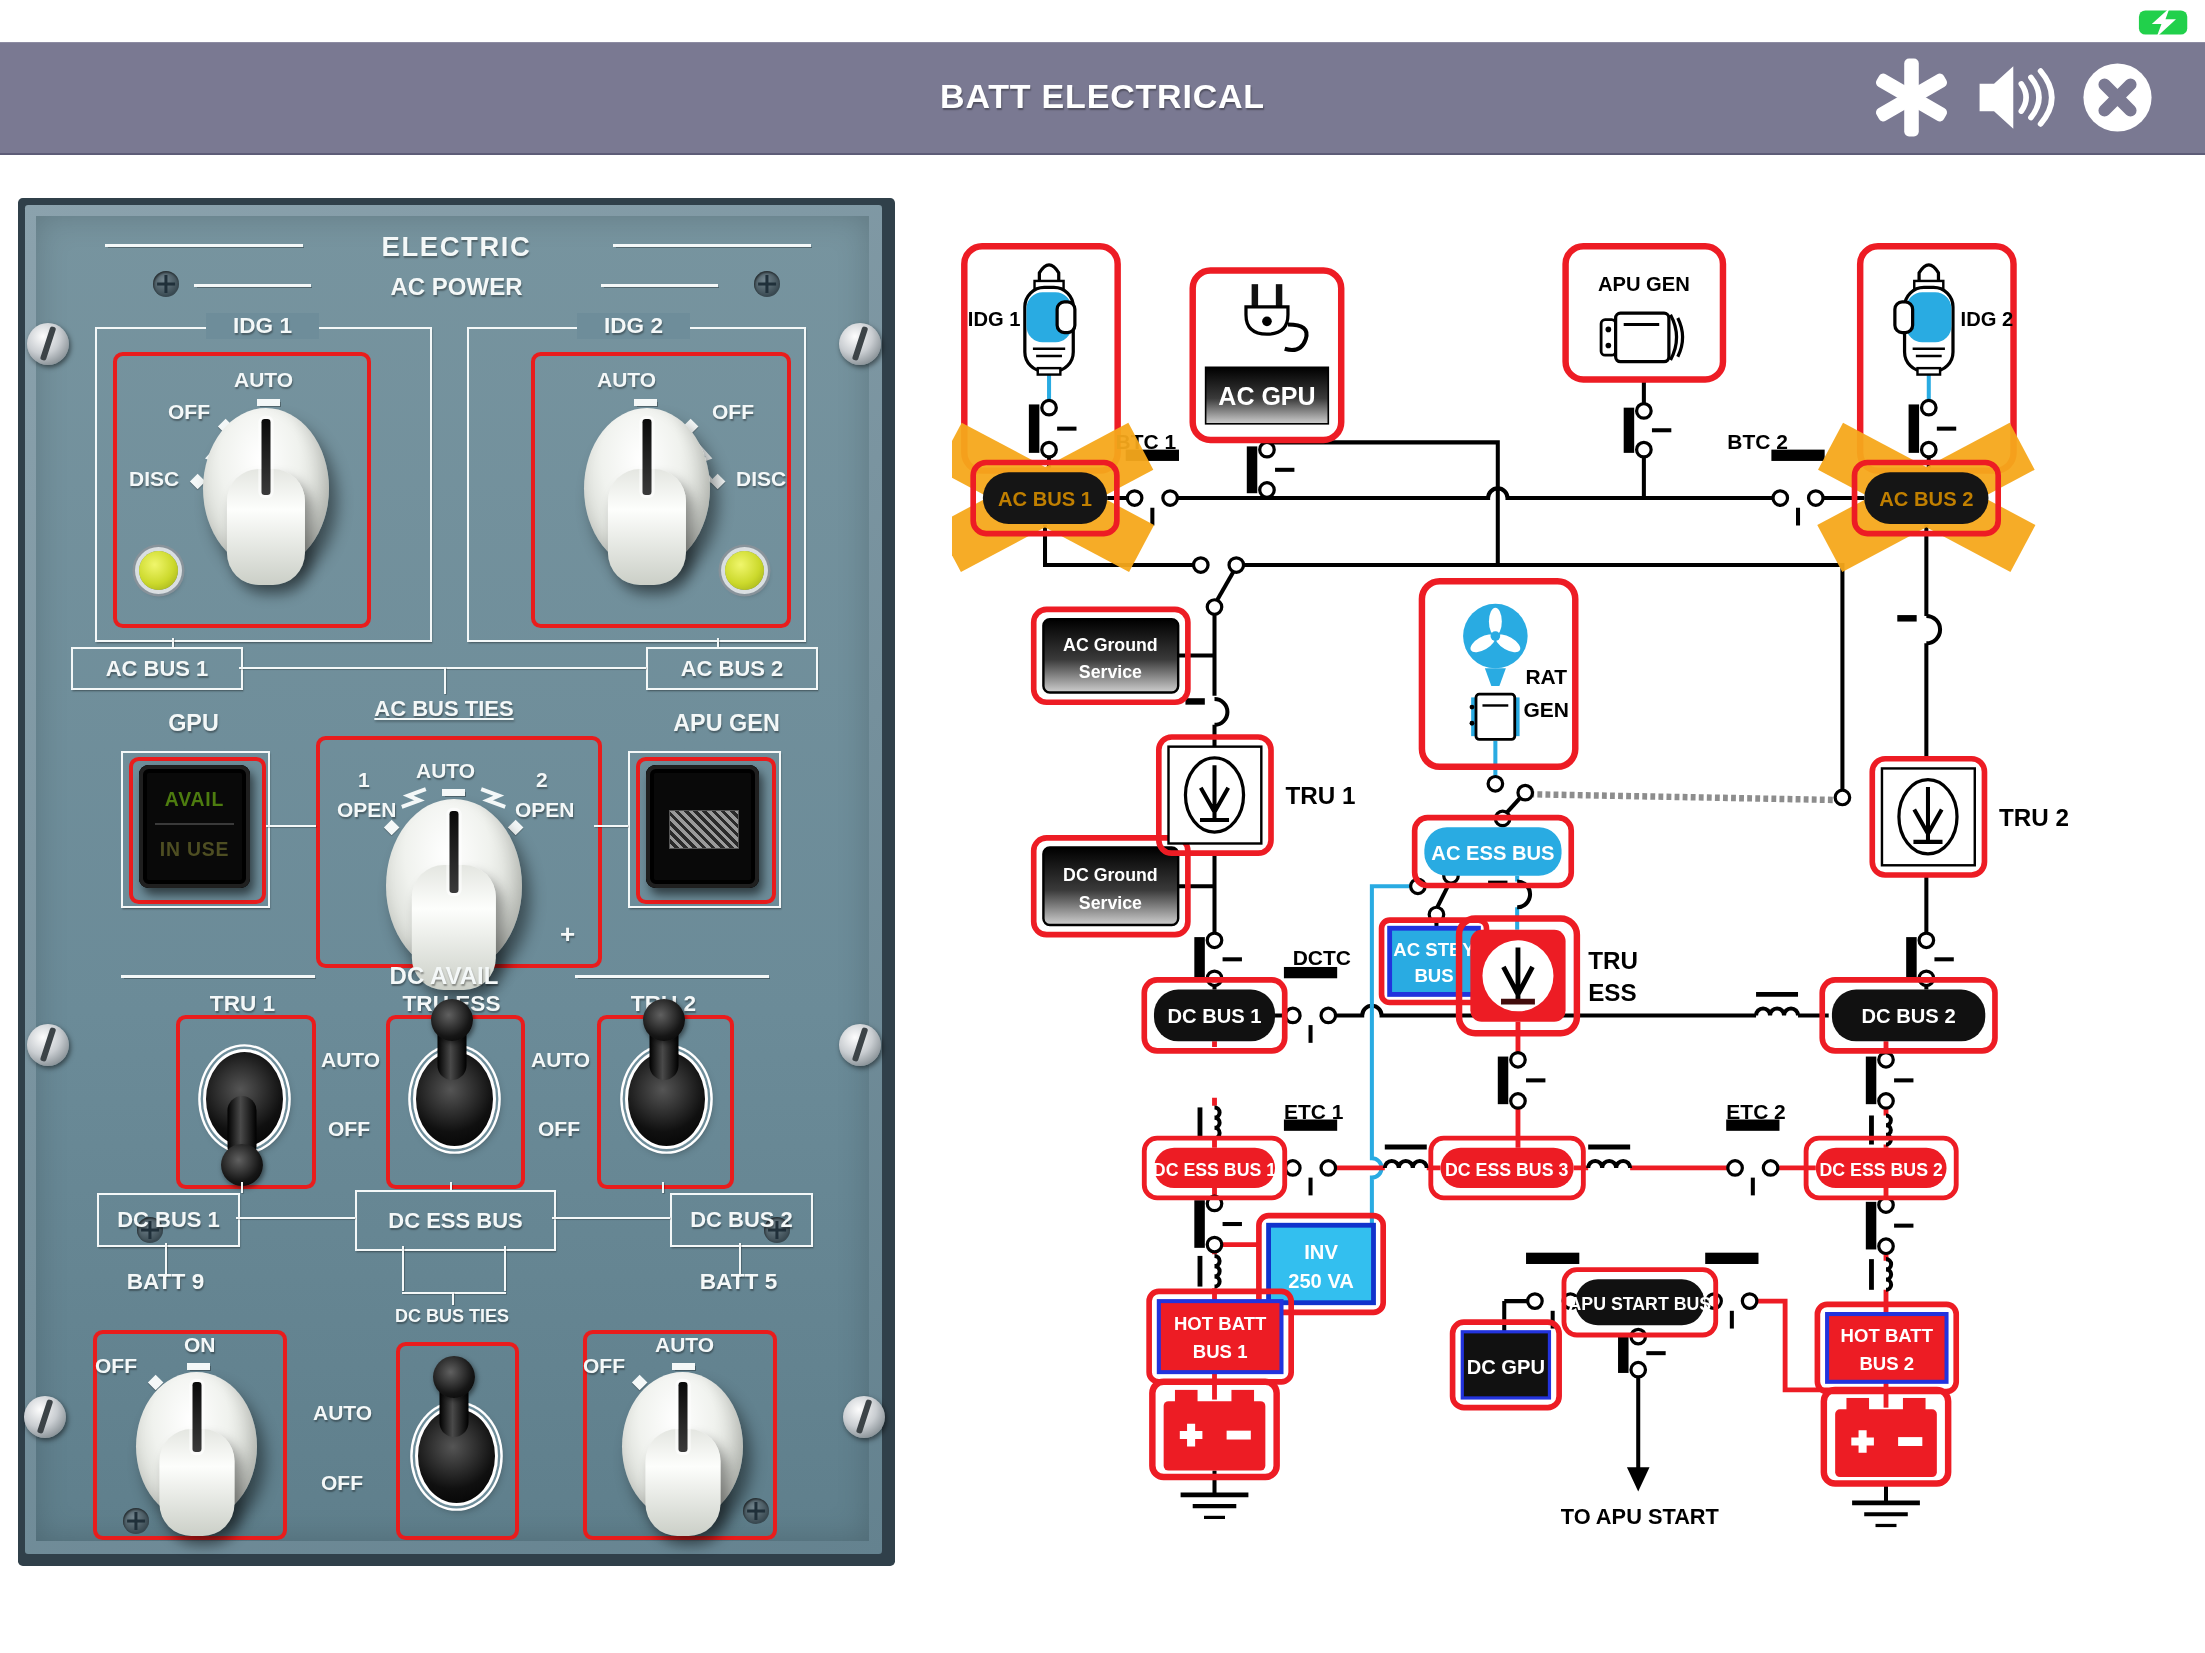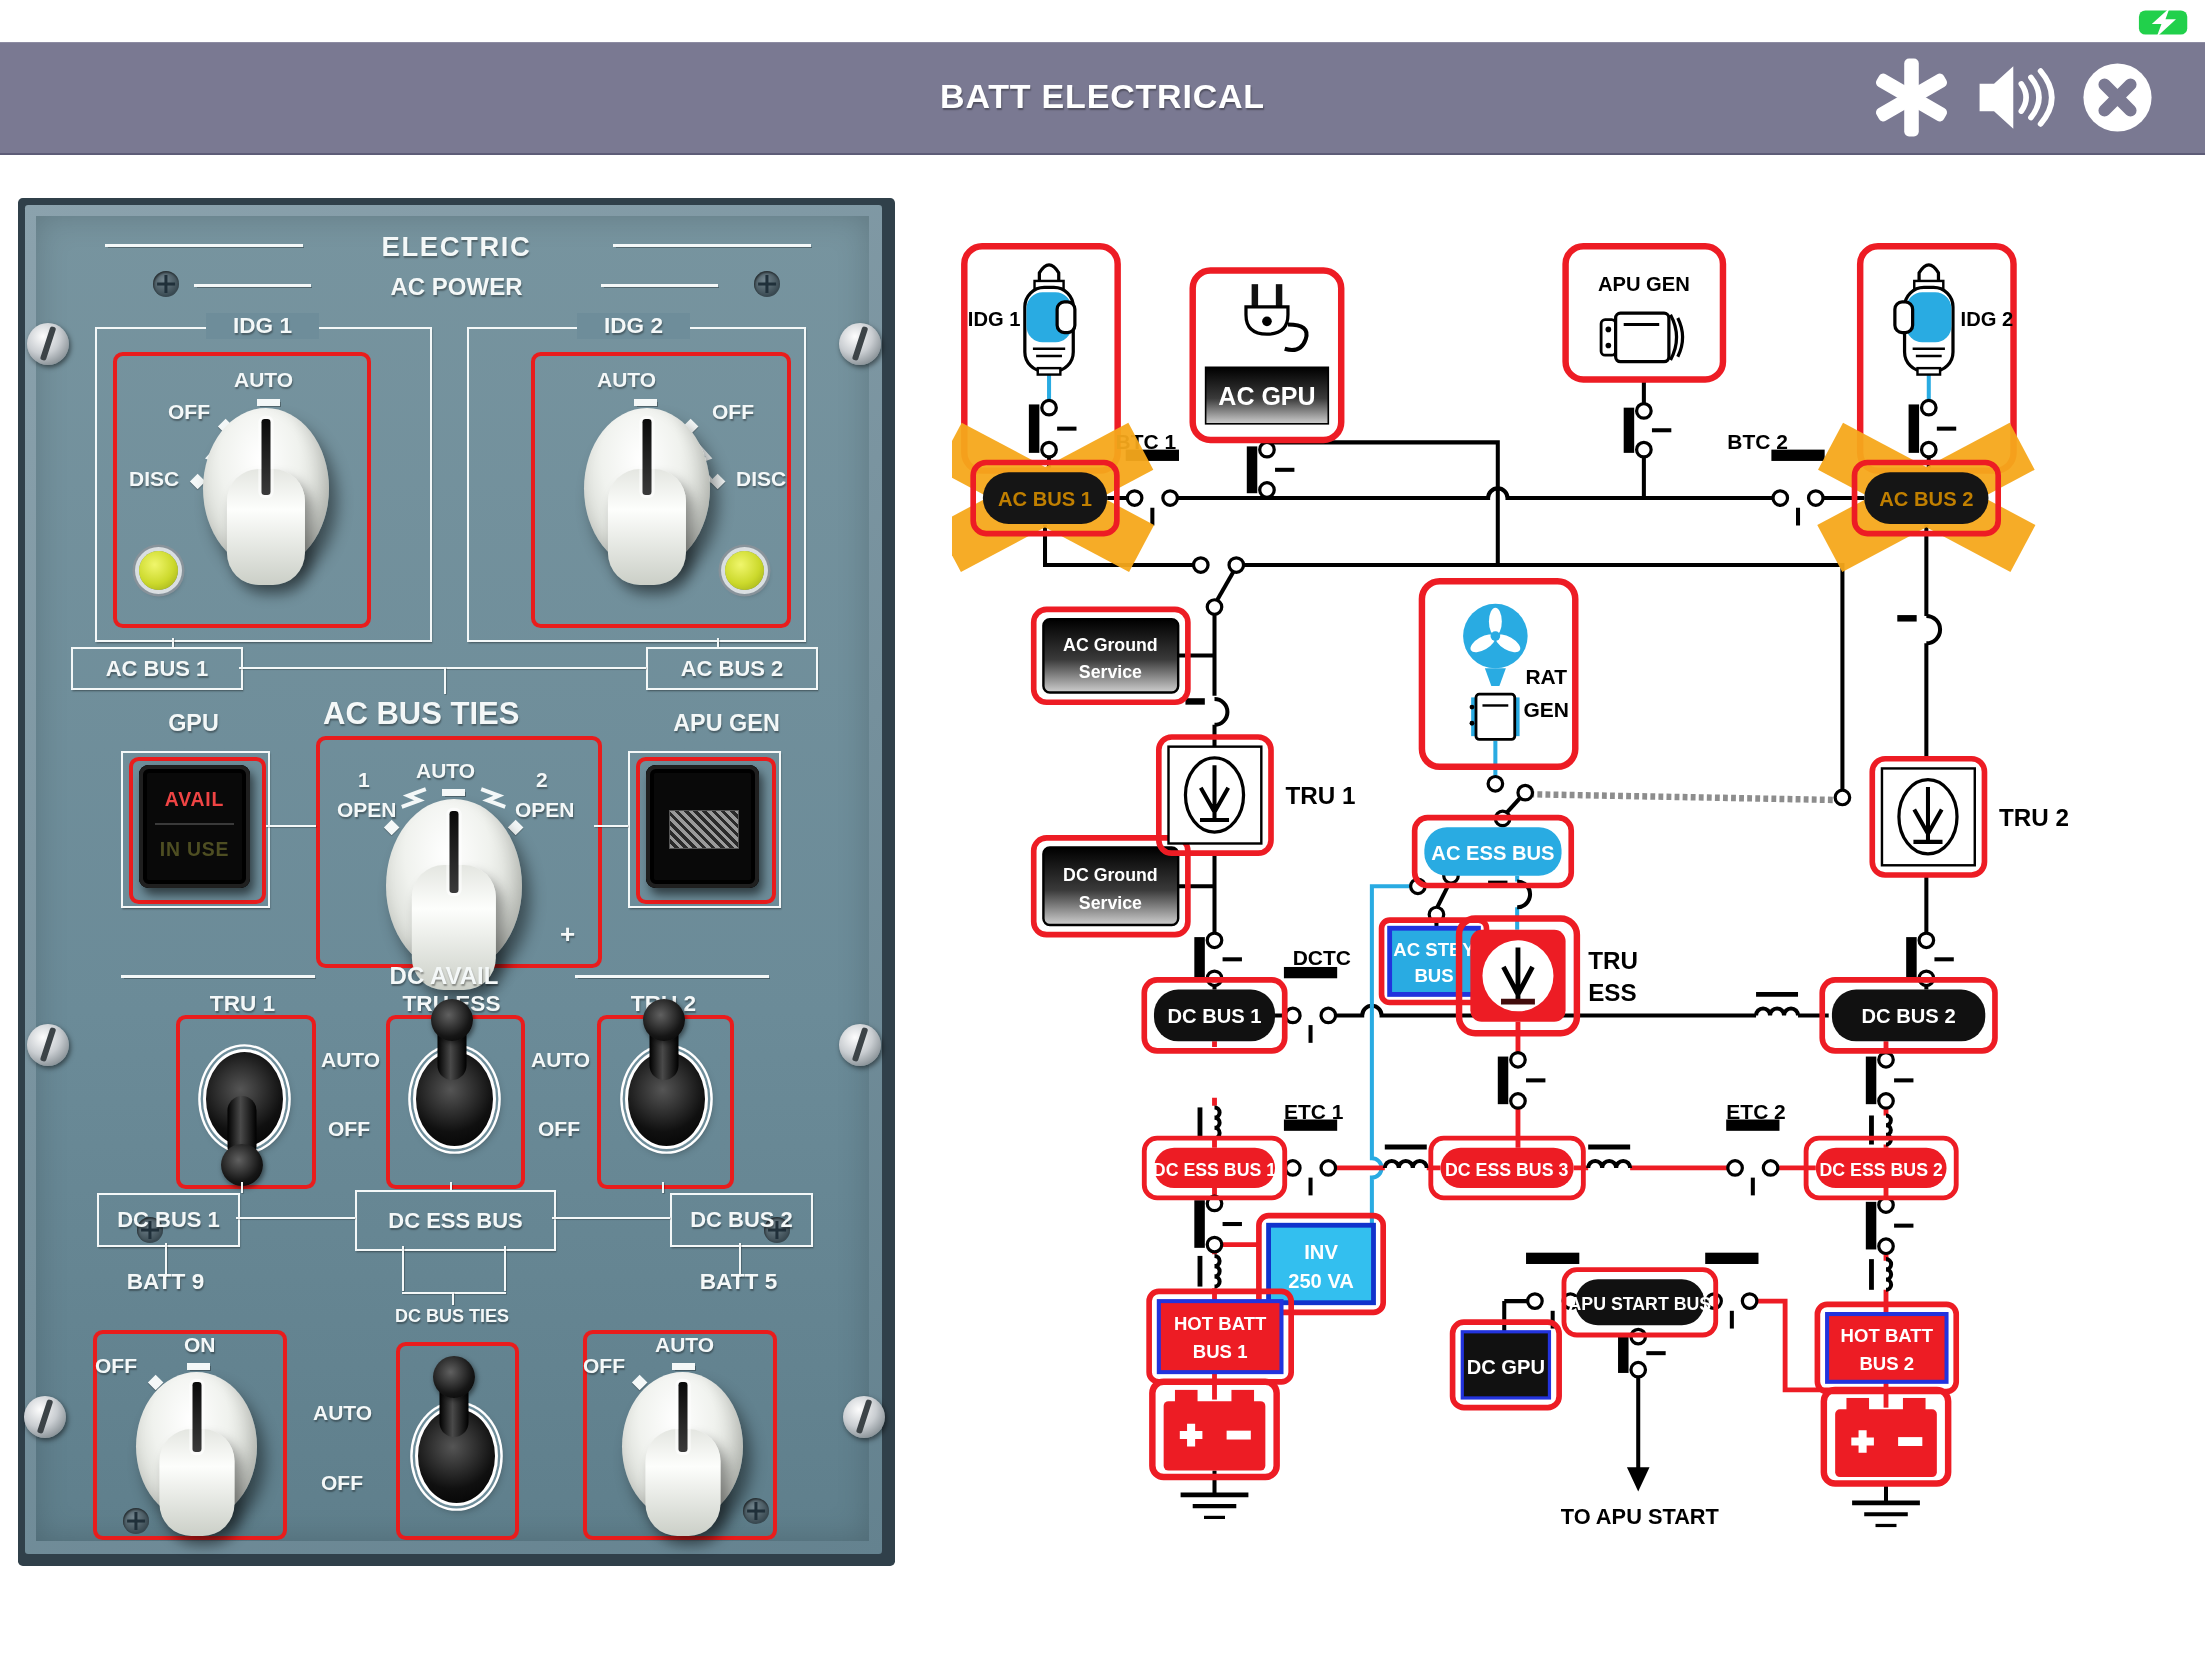--- a/index.html
+++ b/index.html
@@ -135,28 +135,28 @@
     <div class="slot"></div>
 </div>
 <div class="abs lamp" style="left:725px;top:551px;width:39px;height:39px;"></div>
 
 <div class="abs wline" style="left:172px;top:638px;width:2.4px;height:9.7px;"></div>
 <div class="abs wline" style="left:717px;top:638px;width:2.4px;height:9.7px;"></div>
 <div class="abs wbox wlbl" style="left:71px;top:647px;width:168px;height:39px;text-align:center;font-size:22px;line-height:39px;">AC BUS 1</div>
 <div class="abs wbox wlbl" style="left:646px;top:647px;width:168px;height:39px;text-align:center;font-size:22px;line-height:39px;">AC BUS 2</div>
 <div class="abs wline" style="left:239px;top:667px;width:407px;height:2.4px;"></div>
 <div class="abs wline" style="left:444px;top:667px;width:2.4px;height:27.4px;"></div>
-<div class="abs wlbl" style="left:323px;top:696px;width:242px;font-size:31px;">AC BUS TIES</div>
+<div class="abs wlbl" style="left:323px;top:696px;width:242px;text-align:center;font-size:22px;text-decoration:underline;">AC BUS TIES</div>
 <div class="abs wlbl" style="left:129px;top:710px;width:129px;text-align:center;font-size:23.4px;">GPU</div>
 <div class="abs wlbl" style="left:654px;top:710px;width:145px;text-align:center;font-size:23.4px;">APU GEN</div>
 
 <div class="abs wbox" style="left:121px;top:751px;width:145px;height:153px;"></div>
 <div class="abs redbox" style="left:129px;top:757px;width:129px;height:139px;"></div>
 <div class="abs pushbtn" style="left:139px;top:765px;width:111px;height:123px;">
-  <div class="abs dimtxt" style="left:0;top:22.6px;width:111px;text-align:center;font-size:19.4px;color:#ef4444;">AVAIL</div>
+  <div class="abs dimtxt" style="left:0;top:22.6px;width:111px;text-align:center;font-size:19.4px;color:#4d7c0f;">AVAIL</div>
   <div class="abs" style="left:16px;top:58px;width:79px;height:1.6px;background:#3a3a3a;"></div>
   <div class="abs dimtxt" style="left:0;top:73px;width:111px;text-align:center;font-size:19.4px;color:#4e4e22;">IN USE</div>
 </div>
 
 <div class="abs redbox" style="left:316px;top:736px;width:278px;height:224px;"></div>
 <div class="abs wlbl" style="left:416px;top:759px;font-size:21px;">AUTO</div>
 <div class="abs tick" style="left:442px;top:789px;width:22.6px;height:7.3px;"></div>
 <div class="abs wlbl" style="left:358px;top:768px;font-size:21px;">1</div>
 <div class="abs wlbl" style="left:337px;top:798px;font-size:21px;">OPEN</div>
 <div class="abs wlbl" style="left:536px;top:768px;font-size:21px;">2</div>

